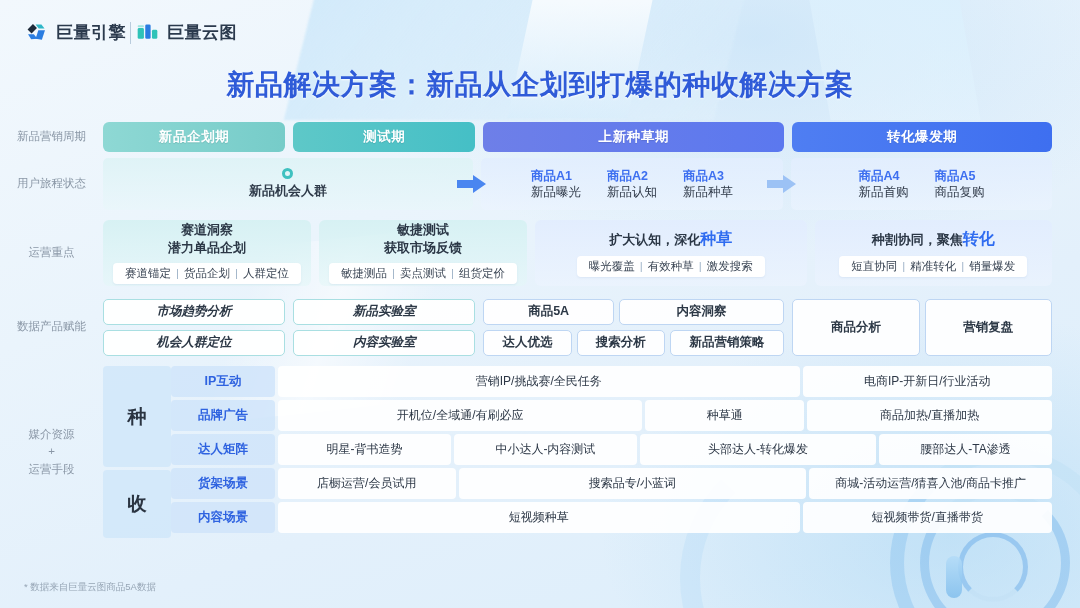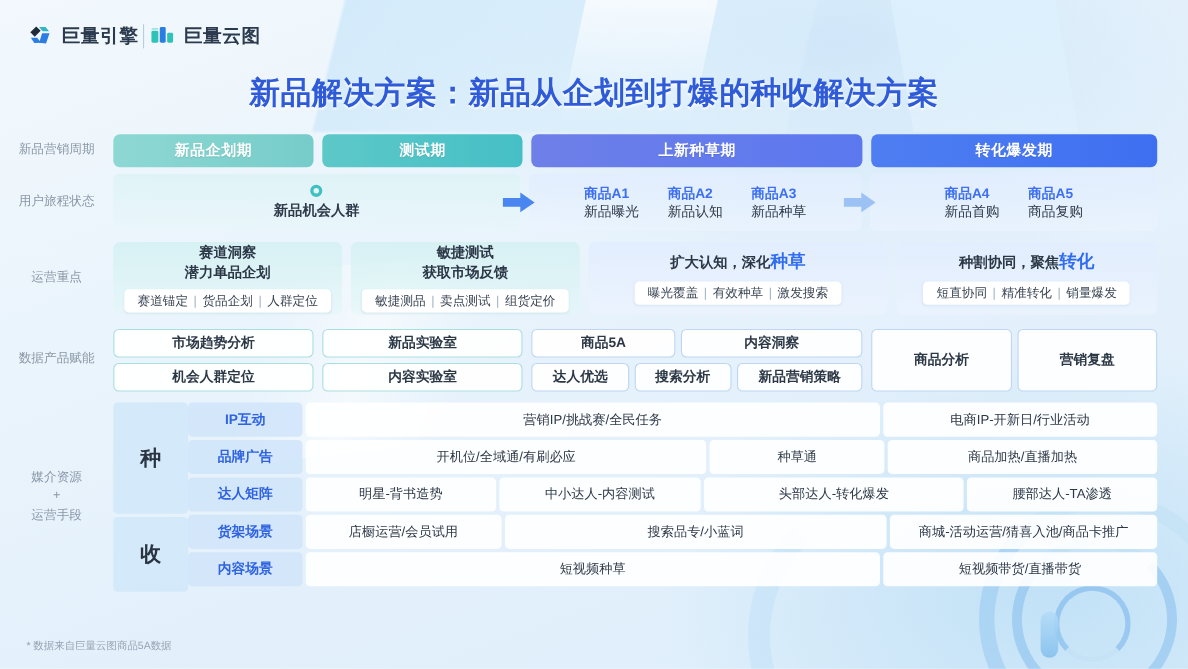--- a/index.html
+++ b/index.html
@@ -156,21 +156,21 @@
   .dgroup { display: flex; flex-direction: column; gap: 5px; justify-content: center; }
   .drow { display: flex; gap: 5px; }
   .chip {
     background: rgba(255,255,255,.93);
     border: 1px solid #bed6f3;
     border-radius: 5px;
     font-size: 12.5px; font-weight: 700; color: #2c3846;
     display: flex; align-items: center; justify-content: center;
     padding: 0 6px; height: 26px; flex: 1 1 auto; white-space: nowrap;
   }
-  .chip.teal { border-color: #a9dfe2; }
+  .chip.teal { border-color: #a9dfe2; font-style: italic; }
   .chip.tall { height: 57px; }
 
   
   .media { margin-top: 8px; }
   .mgrid { flex: 1 1 auto; display: flex; padding-right: 28px; }
   .mcatcol { width: 68px; flex: 0 0 68px; display: flex; flex-direction: column; gap: 3px; }
   .mcat {
     background: rgba(205,230,249,.75);
     border-radius: 4px;
     display: flex; align-items: center; justify-content: center;

